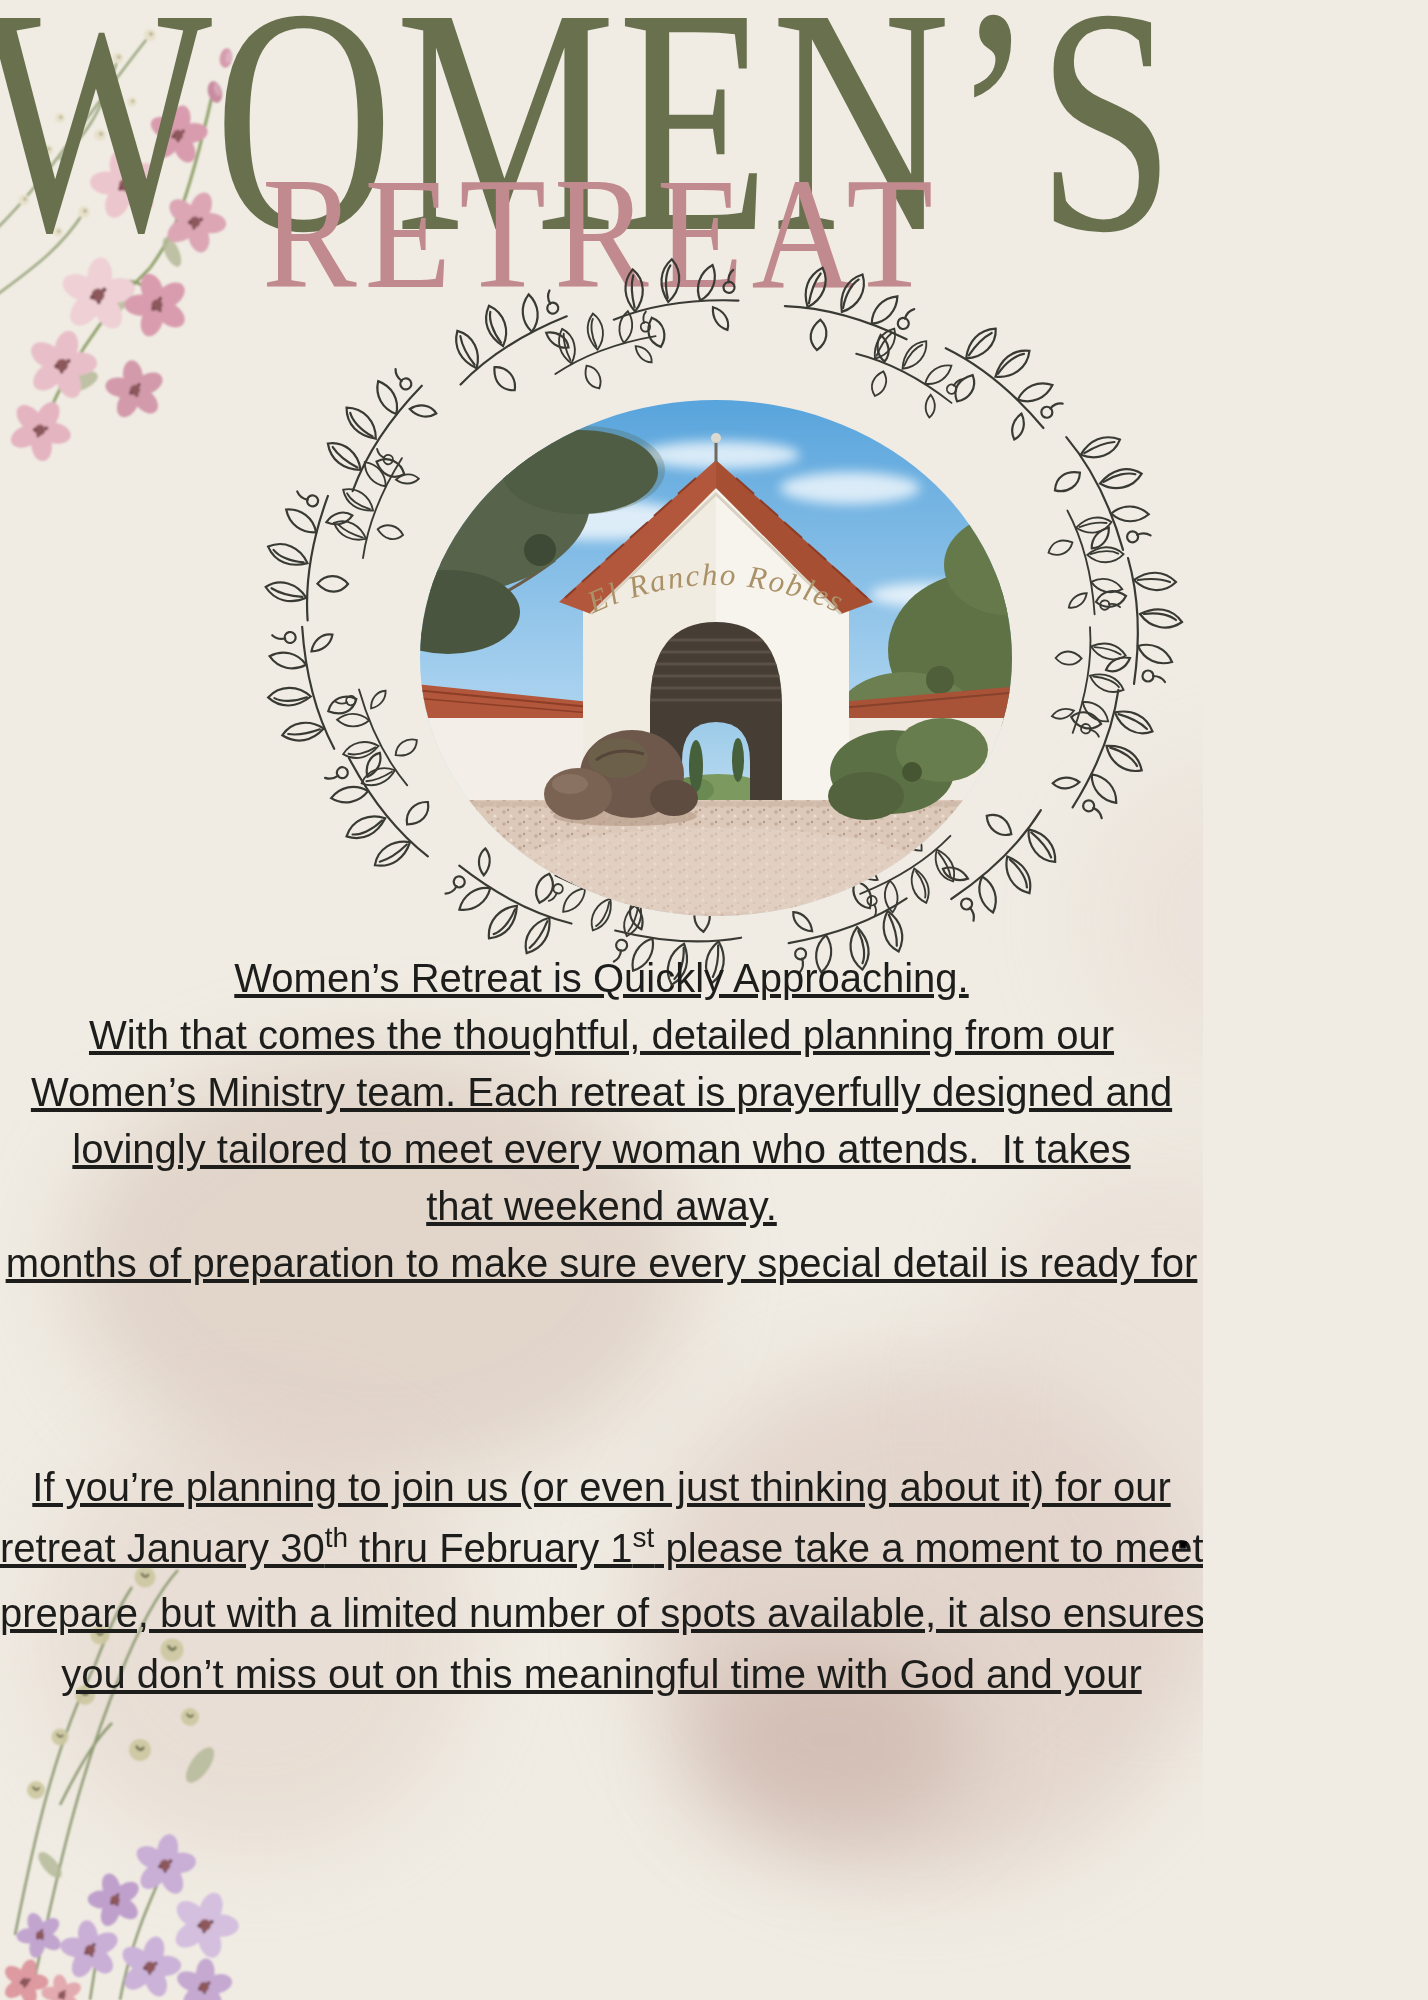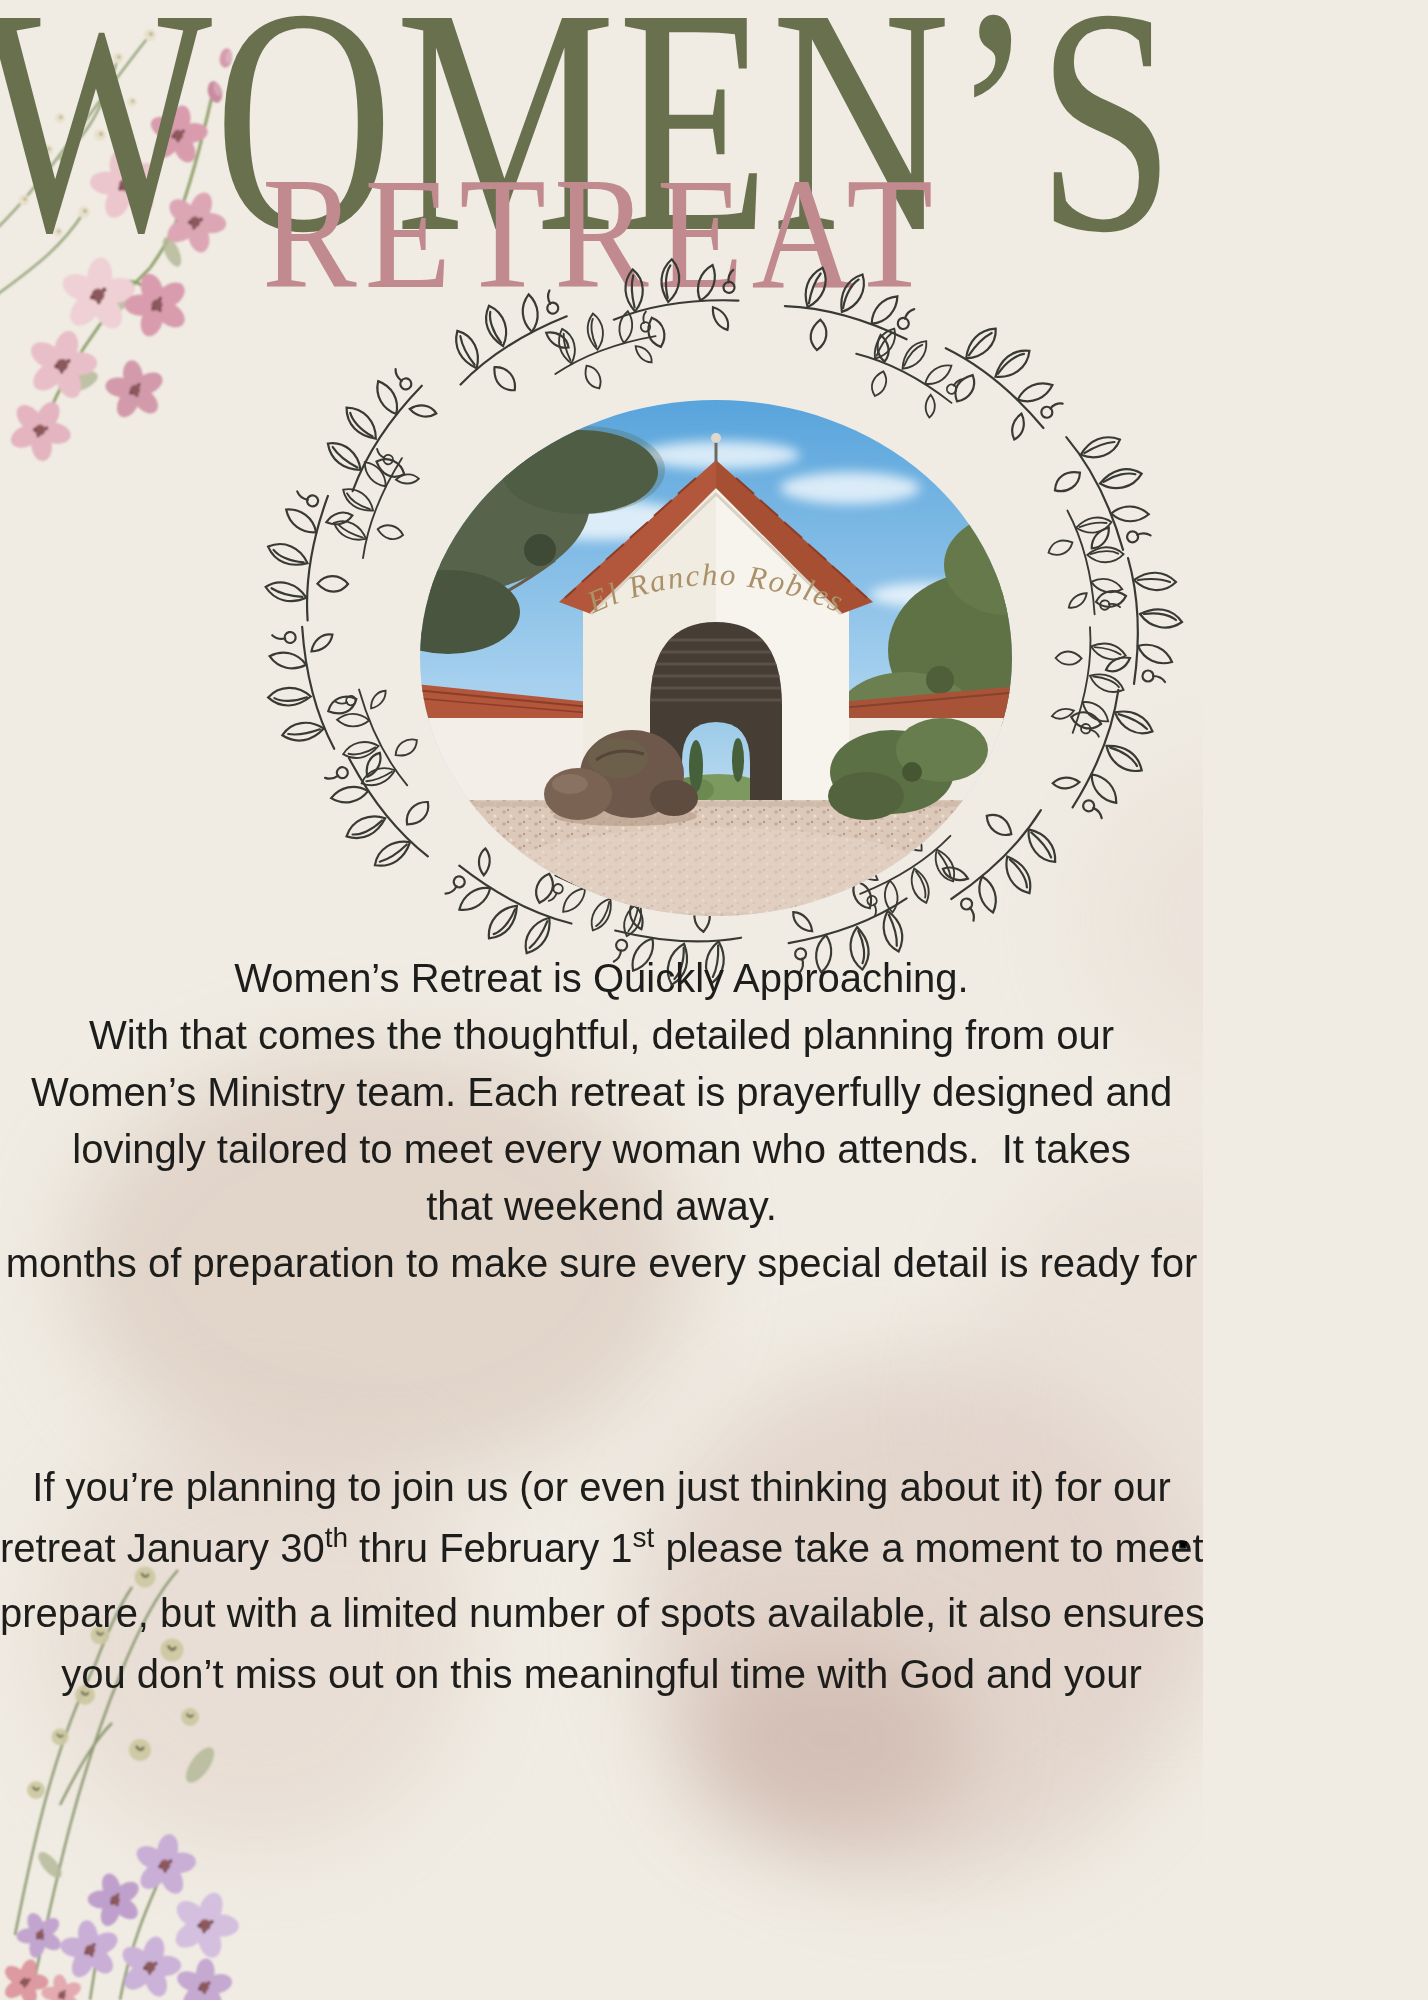--- a/index.html
+++ b/index.html
@@ -20,21 +20,21 @@
     font-family:"Liberation Serif",serif;font-weight:400;font-size:248px;line-height:1;
     color:#68704e;letter-spacing:2px;transform:translateX(-24px) scaleY(1.30);transform-origin:50% 0;}
   .title-retreat{position:absolute;top:154px;left:0;width:100%;margin:0;text-align:center;
     font-family:"Liberation Serif",serif;font-weight:400;font-size:142px;line-height:1;
     color:#c18a8e;letter-spacing:8px;transform:scaleY(1.12);transform-origin:50% 0;}
 
   
   .copy{position:absolute;left:0;width:100%;text-align:center;color:#1d1d1b;}
   .intro{top:950px;font-size:40px;line-height:57px;}
   .details{top:1457px;font-size:40px;line-height:61px;}
-  .copy div{white-space:pre;}
+  .copy div{white-space:pre;text-decoration:underline;}
   .sup{font-size:28px;position:relative;top:-15px;}
 
   svg{display:block;}
   .decor{position:absolute;pointer-events:none;}
 </style>
 </head>
 <body>
 
 <div class="flyer">
 

